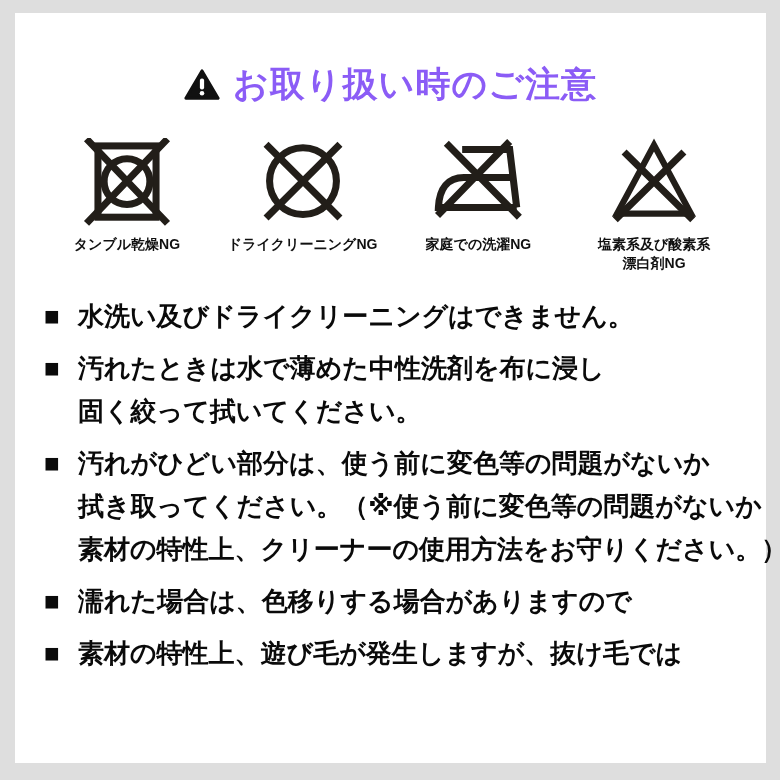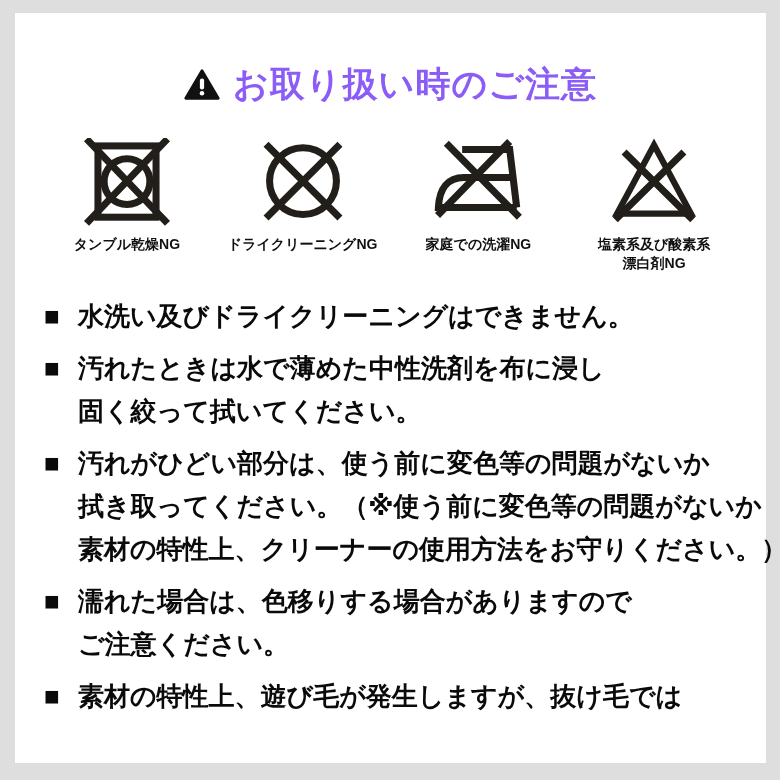--- a/index.html
+++ b/index.html
@@ -154,21 +154,20 @@
     </div>
 
     <div class="note">
       <div class="line"><span class="marker">■</span><span>汚れがひどい部分は、使う前に変色等の問題がないか</span></div>
       <div class="line">拭き取ってください。（※使う前に変色等の問題がないか</div>
       <div class="line">素材の特性上、クリーナーの使用方法をお守りください。）</div>
     </div>
 
     <div class="note">
       <div class="line"><span class="marker">■</span><span>濡れた場合は、色移りする場合がありますので</span></div>
-      <div class="line">ご注意ください。</div>
     </div>
 
     <div class="note">
       <div class="line"><span class="marker">■</span><span>素材の特性上、遊び毛が発生しますが、抜け毛では</span></div>
     </div>
 
   </div>
 
 </div>
 

